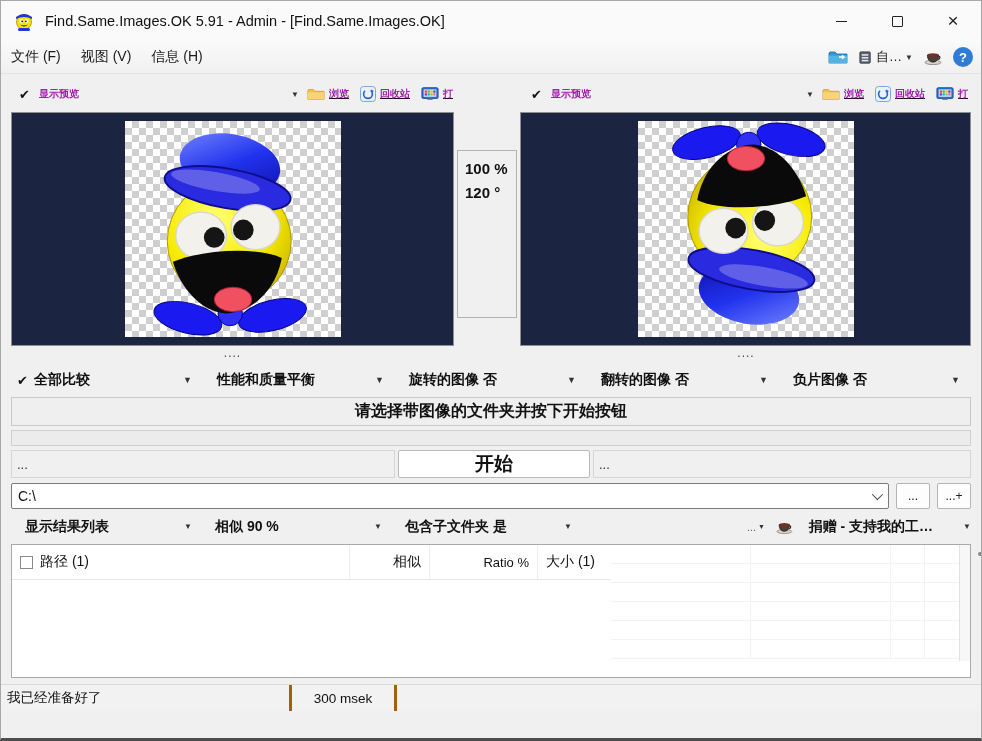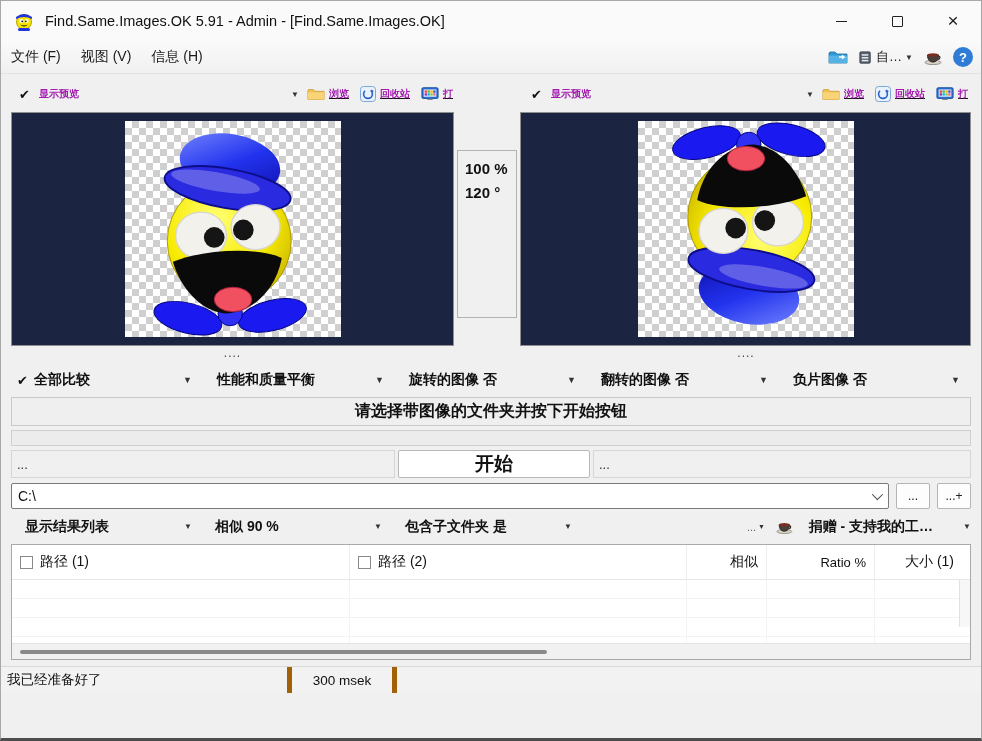--- a/index.html
+++ b/index.html
@@ -150,23 +150,23 @@
   .opt2 .lab { font-weight: bold; font-size: 14px; white-space: nowrap; color: #111; }
   .opt2 .sp { flex: 1 1 auto; }
   .grow { flex: 1 1 auto; }
   .extra-dots { display: flex; align-items: center; gap: 2px; color: #666; font-size: 11px; margin-right: 10px; }
   .donate { display: flex; align-items: center; width: 196px; flex: 0 0 auto; gap: 15px; }
   .donate .lab { font-weight: bold; font-size: 14px; white-space: nowrap; color: #111; }
   .donate .sp { flex: 1 1 auto; }
 
   
   .rtable {
-    margin: 2px 10px 0 10px; flex: 0 0 auto; height: 116px;
+    margin: 2px 10px 0 10px; flex: 0 0 auto; height: 134px;
     background: #fff; border: 1px solid #a9a9a9;
-    display: flex; flex-direction: column; position: relative; text-align: center;
+    display: flex; flex-direction: row; position: relative; text-align: center;
   }
   .thead { display: flex; height: 35px; border-bottom: 1px solid #e6e6e6; flex: 0 0 auto; align-items: center; }
   .th { display: flex; align-items: center; height: 100%; border-right: 1px solid #ededed; padding: 0 8px; font-size: 14px; color: #111; }
   .th.c1 { width: 338px; flex: 0 0 auto; }
   .th.c2 { width: 337px; flex: 0 0 auto; }
   .th.c3 { width: 80px;  flex: 0 0 auto; justify-content: flex-end; }
   .th.c4 { width: 108px; flex: 0 0 auto; justify-content: flex-end; font-size: 13px; }
   .th.c5 { flex: 1 1 auto; justify-content: flex-end; border-right: none; padding-right: 16px; }
   .cbx { width: 13px; height: 13px; border: 1px solid #8a8a8a; background: #fff; margin-right: 7px; flex: 0 0 auto; }
   .tbody { flex: 1 1 auto; position: relative; overflow: hidden; }
@@ -185,21 +185,21 @@
     position: absolute; left: 8px; top: 6px; width: 527px; height: 4px;
     background: #8a8a8a; border-radius: 2px;
   }
 
   
   .statusbar {
     margin-top: 6px; height: 27px; flex: 0 0 auto;
     background: #f2f2f2; border-top: 1px solid #d9d9d9;
     display: flex; align-items: center; font-size: 13.5px; color: #111;
   }
-  .sb-cell { height: 100%; display: flex; align-items: center; border-right: 5px solid #a16207; }
+  .sb-cell { height: 100%; display: flex; align-items: center; border-right: 3px solid #a16207; }
   .sb-cell.one { width: 291px; padding-left: 6px; flex: 0 0 auto; }
   .sb-cell.two { width: 105px; justify-content: center; flex: 0 0 auto; }
   .sb-cell.rest { flex: 1 1 auto; border-right: none; }
 </style>
 </head>
 <body>
 
 <svg width="0" height="0" style="position:absolute">
   <defs>
     <radialGradient id="gf" cx="40%" cy="32%" r="75%">
@@ -490,24 +490,20 @@
         <span class="dd-arrow">▼</span>
     </div>
   </div>
 
   <div class="rtable">
     <div class="thead">
       <div class="th c1">
         <span class="cbx"></span>
         <span>路径 (1)</span>
       </div>
-      <div class="th c2">
-        <span class="cbx"></span>
-        <span>路径 (2)</span>
-      </div>
       <div class="th c3">相似</div>
       <div class="th c4">Ratio %</div>
       <div class="th c5">大小 (1)</div>
     </div>
     <div class="tbody">
       <div class="trow">
           <div class="td c1"></div>
           <div class="td c2"></div>
           <div class="td c3"></div>
           <div class="td c4"></div>

